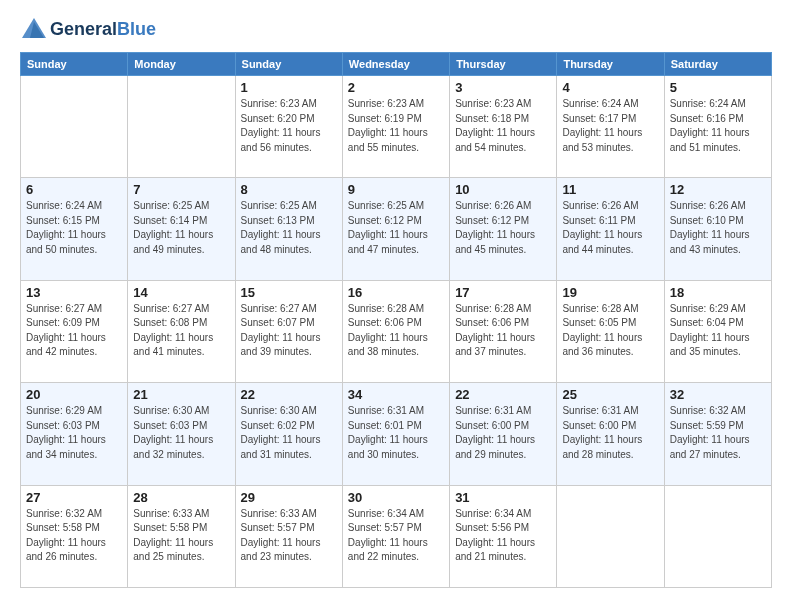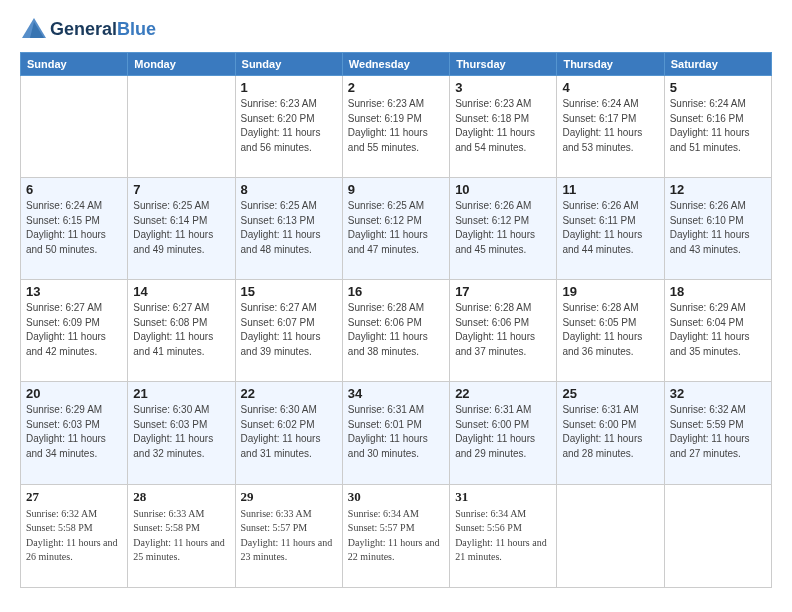--- a/index.html
+++ b/index.html
@@ -73,21 +73,20 @@
       border: 1px solid #ccc;
       vertical-align: top;
       padding: 4px 5px;
       font-size: 10.5px;
       color: #333;
       background: #fff;
       height: 78px;
     }
     .calendar tr:last-child td {
       height: 70px;
-      font-family: Liberation Serif, serif;
     }
     .day-num {
       font-size: 13px;
       font-weight: bold;
       color: #222;
       display: block;
       margin-bottom: 2px;
     }
     .day-info {
       font-size: 10px;

